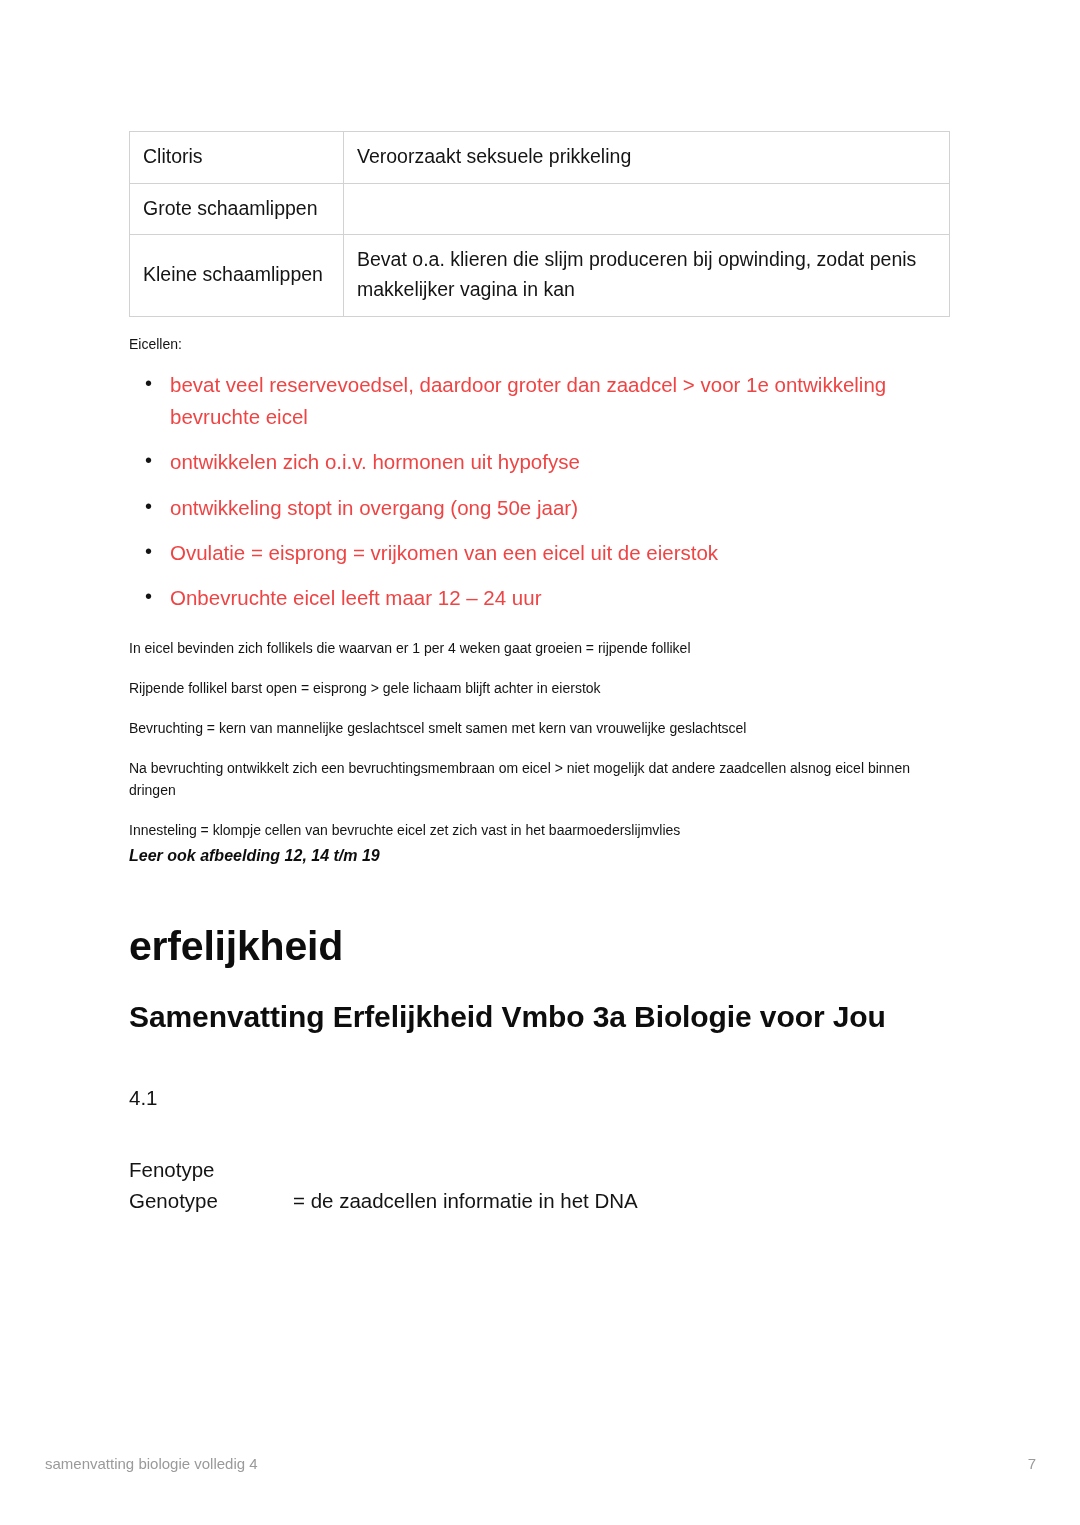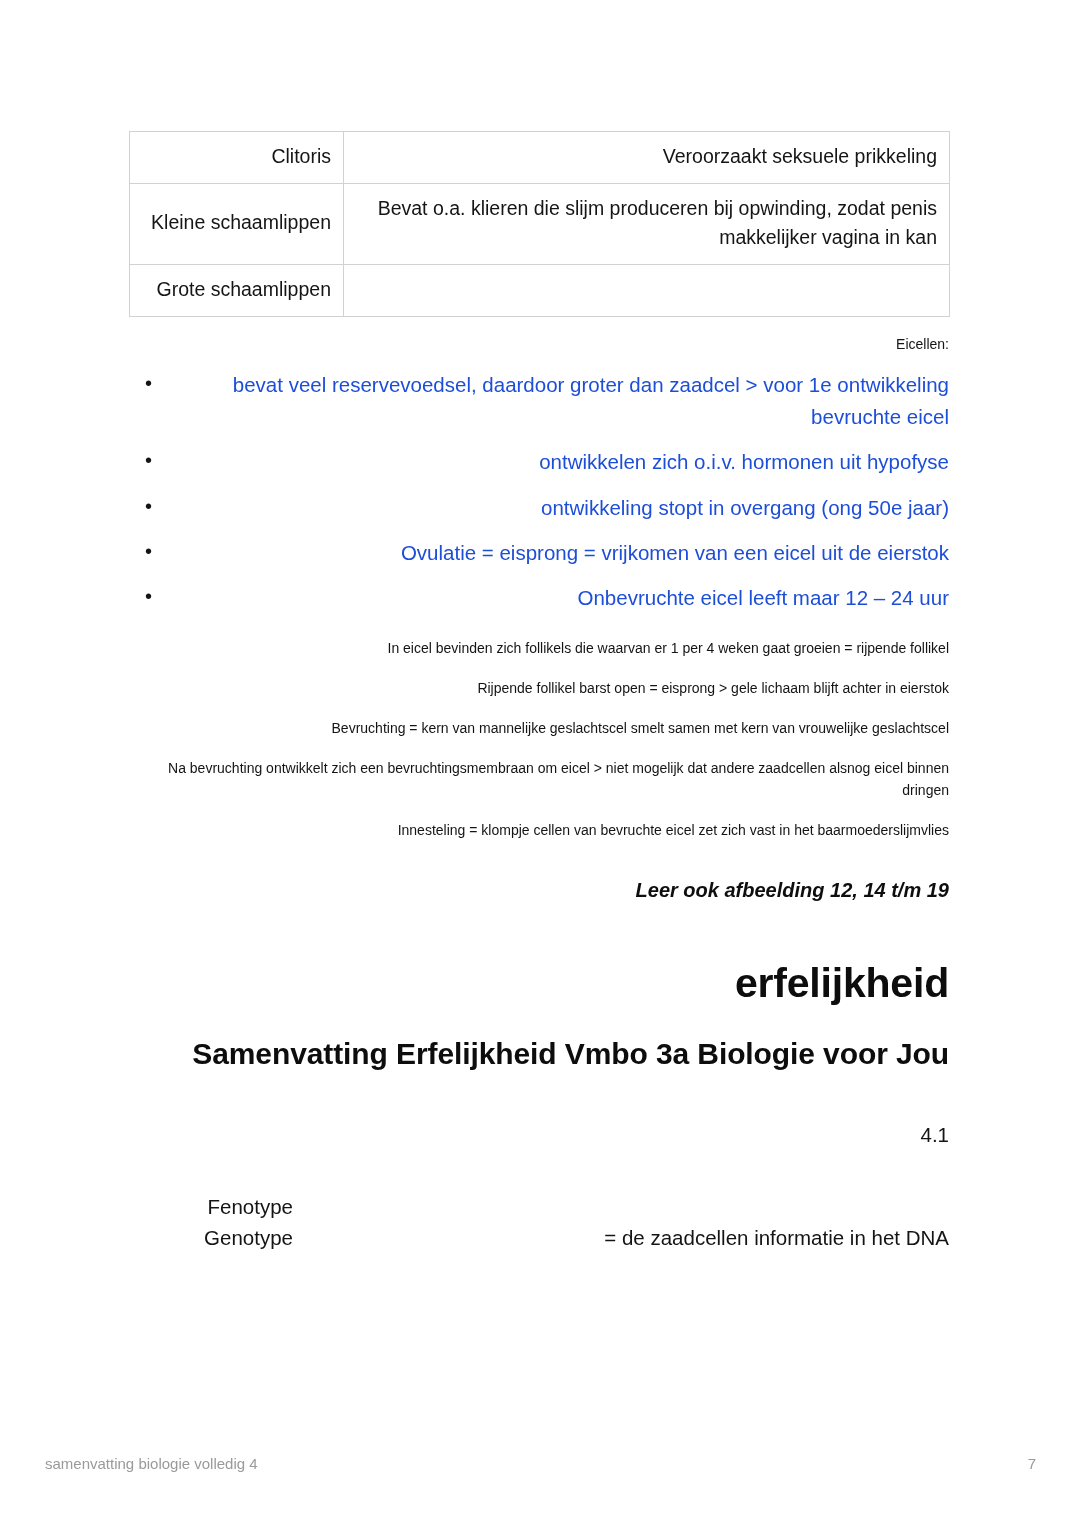--- a/index.html
+++ b/index.html
@@ -22,21 +22,20 @@
     position: absolute;
     inset: 0;
     background: #ffffff;
   }
 
   .content {
     position: absolute;
     left: 129px;
     top: 131px;
     width: 820px;
-    text-align: right;
   }
 
   
   table.anat-table {
     border-collapse: collapse;
     width: 820px;
     table-layout: fixed;
     margin: 0 0 0 0;
   }
   table.anat-table col.c1 { width: 214px; }
@@ -72,39 +71,39 @@
   ul.bullets {
     list-style: none;
     margin: 14px 0 0 0;
     padding: 0;
   }
   ul.bullets li {
     position: relative;
     padding-left: 41px;
     font-size: 20.5px;
     line-height: 1.58;
-    color: #1d4ed8;
+    color: #ef4444;
     margin-bottom: 13px;
   }
   ul.bullets li:last-child { margin-bottom: 0; }
   ul.bullets li::before {
     content: "\2022";
     position: absolute;
     left: 16px;
     top: -1px;
     font-size: 20px;
     line-height: 1.58;
     color: #141414;
   }
 
   .after-bullets { margin-top: 22px; }
 
   .note-bold-italic {
-    margin-top: 33px;
-    font-size: 20px;
+    margin-top: 2px;
+    font-size: 16px;
     line-height: 1.5;
     font-weight: 700;
     font-style: italic;
     color: #0e0e0e;
   }
 
   
   h1.chapter {
     font-size: 41px;
     line-height: 1.18;
@@ -168,26 +167,26 @@
       <colgroup>
           <col class="c1">
           <col class="c2">
         </colgroup>
       <tbody>
         <tr>
           <td class="term">Clitoris</td>
           <td class="desc">Veroorzaakt seksuele prikkeling</td>
         </tr>
         <tr>
+          <td class="term">Grote schaamlippen</td>
+          <td class="desc"></td>
+        </tr>
+        <tr>
           <td class="term">Kleine schaamlippen</td>
           <td class="desc">Bevat o.a. klieren die slijm produceren bij opwinding, zodat penis makkelijker vagina in kan</td>
-        </tr>
-        <tr>
-          <td class="term">Grote schaamlippen</td>
-          <td class="desc"></td>
         </tr>
       </tbody>
     </table>
 
     <p class="para lead">Eicellen:</p>
 
     <ul class="bullets">
       <li>bevat veel reservevoedsel, daardoor groter dan zaadcel &gt; voor 1e ontwikkeling bevruchte eicel</li>
       <li>ontwikkelen zich o.i.v. hormonen uit hypofyse</li>
       <li>ontwikkeling stopt in overgang (ong 50e jaar)</li>

